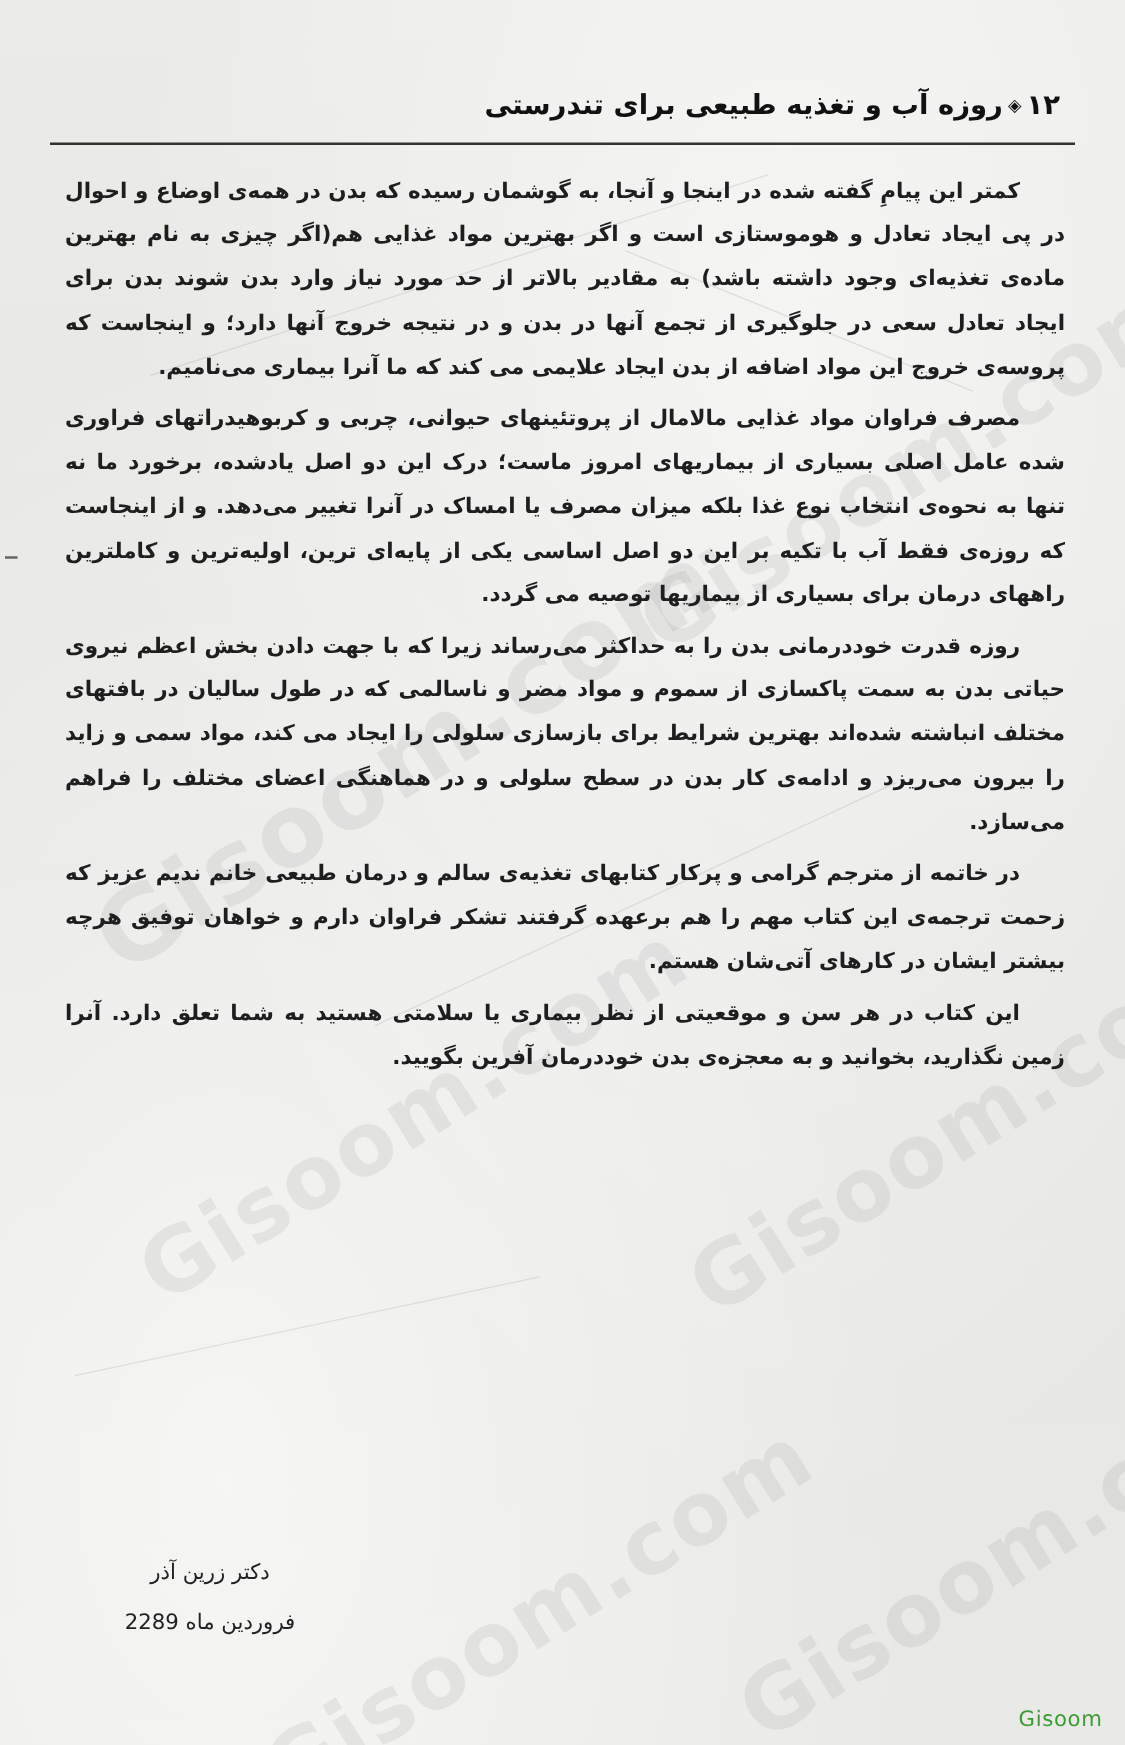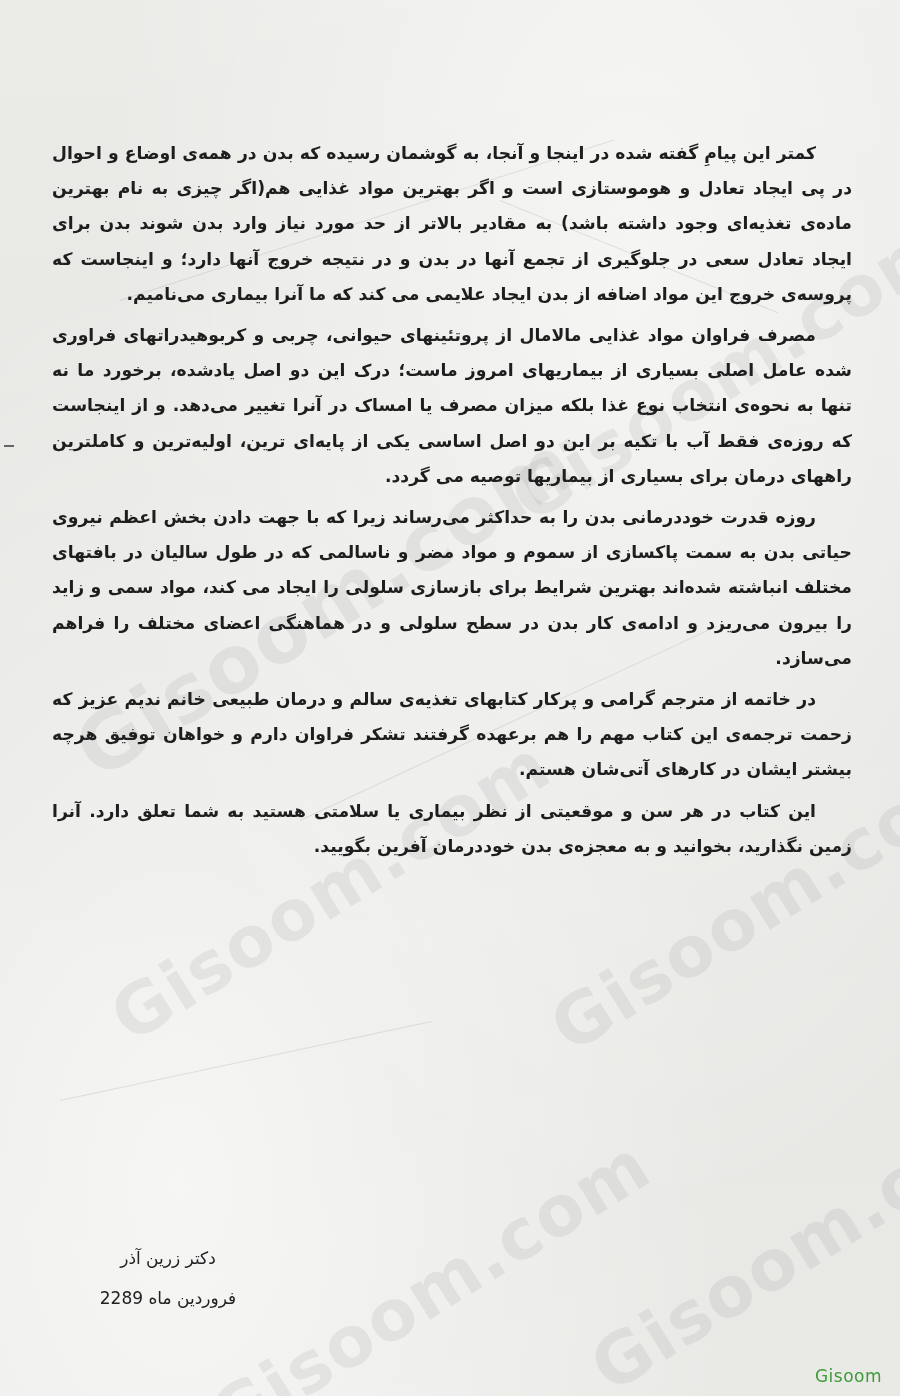--- a/index.html
+++ b/index.html
@@ -132,20 +132,26 @@
 
   <div class="watermark" style="left:480px;top:330px;font-size:70px;">Gisoom.com</div>
   <div class="watermark" style="left:40px;top:560px;font-size:80px;">Gisoom.com</div>
   <div class="watermark" style="left:80px;top:850px;font-size:70px;">Gisoom.com</div>
   <div class="watermark" style="left:520px;top:860px;font-size:70px;">Gisoom.com</div>
   <div class="watermark" style="left:180px;top:1250px;font-size:70px;">Gisoom.com</div>
   <div class="watermark" style="left:560px;top:1200px;font-size:70px;">Gisoom.com</div>
 
   <div class="margin-mark"></div>
 
+  <div class="header">
+    <div class="header-title">
+      <span>۱۲</span><span class="diamond">◈</span><span>روزه آب و تغذیه طبیعی برای تندرستی</span>
+    </div>
+    <div class="header-rule"></div>
+  </div>
 
   <div class="body-text">
     <p>کمتر این پیامِ گفته شده در اینجا و آنجا، به گوشمان رسیده که بدن در همه‌ی اوضاع و احوال در پی ایجاد تعادل و هوموستازی است و اگر بهترین مواد غذایی هم(اگر چیزی به نام بهترین ماده‌ی تغذیه‌ای وجود داشته باشد) به مقادیر بالاتر از حد مورد نیاز وارد بدن شوند بدن برای ایجاد تعادل سعی در جلوگیری از تجمع آنها در بدن و در نتیجه خروج آنها دارد؛ و اینجاست که پروسه‌ی خروج این مواد اضافه از بدن ایجاد علایمی می کند که ما آنرا بیماری می‌نامیم.</p>
     <p>مصرف فراوان مواد غذایی مالامال از پروتئینهای حیوانی، چربی و کربوهیدراتهای فراوری شده عامل اصلی بسیاری از بیماریهای امروز ماست؛ درک این دو اصل یادشده، برخورد ما نه تنها به نحوه‌ی انتخاب نوع غذا بلکه میزان مصرف یا امساک در آنرا تغییر می‌دهد. و از اینجاست که روزه‌ی فقط آب با تکیه بر این دو اصل اساسی یکی از پایه‌ای ترین، اولیه‌ترین و کاملترین راههای درمان برای بسیاری از بیماریها توصیه می گردد.</p>
     <p>روزه قدرت خوددرمانی بدن را به حداکثر می‌رساند زیرا که با جهت دادن بخش اعظم نیروی حیاتی بدن به سمت پاکسازی از سموم و مواد مضر و ناسالمی که در طول سالیان در بافتهای مختلف انباشته شده‌اند بهترین شرایط برای بازسازی سلولی را ایجاد می کند، مواد سمی و زاید را بیرون می‌ریزد و ادامه‌ی کار بدن در سطح سلولی و در هماهنگی اعضای مختلف را فراهم می‌سازد.</p>
     <p>در خاتمه از مترجم گرامی و پرکار کتابهای تغذیه‌ی سالم و درمان طبیعی خانم ندیم عزیز که زحمت ترجمه‌ی این کتاب مهم را هم برعهده گرفتند تشکر فراوان دارم و خواهان توفیق هرچه بیشتر ایشان در کارهای آتی‌شان هستم.</p>
     <p>این کتاب در هر سن و موقعیتی از نظر بیماری یا سلامتی هستید به شما تعلق دارد. آنرا زمین نگذارید، بخوانید و به معجزه‌ی بدن خوددرمان آفرین بگویید.</p>
   </div>
 
   <div class="signature">

